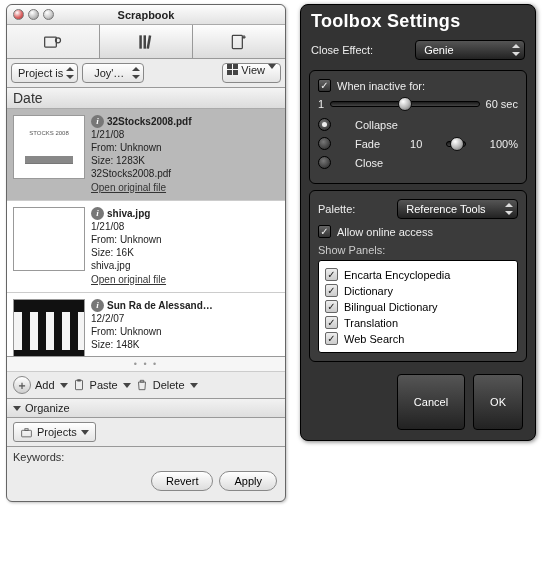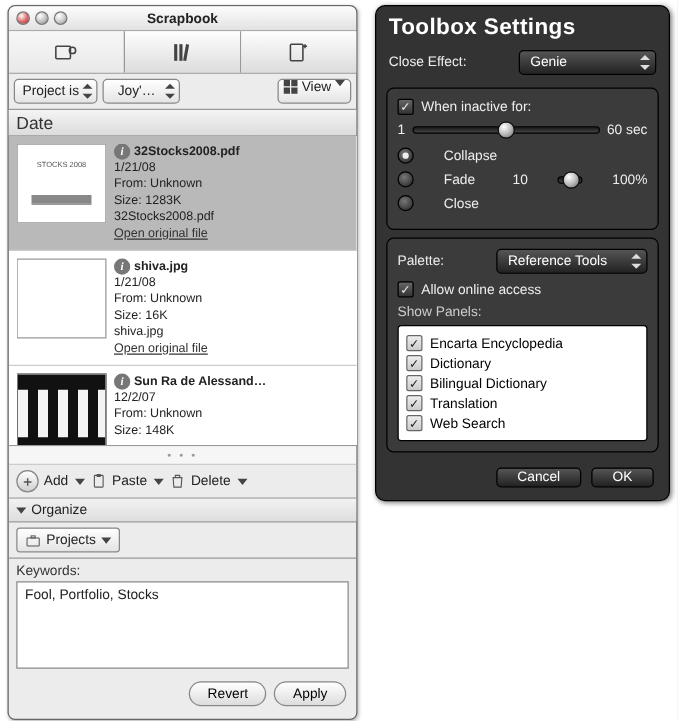--- a/index.html
+++ b/index.html
@@ -79,21 +79,21 @@
   .slider-row { display:flex; align-items:center; gap:6px; margin:4px 0 8px; }
   .slider { flex:1; height:6px; background:linear-gradient(#1a1a1a,#444); border:1px solid #000; border-radius:3px; position:relative; }
   .slider .thumb-dot { position:absolute; top:-5px; width:14px; height:14px; border-radius:50%; background:radial-gradient(circle at 35% 30%,#fff,#bbb 50%,#666); border:1px solid #111; transform:translateX(-50%); }
   .radio-row { display:flex; align-items:center; gap:24px; margin:6px 0; }
   .radio { width:13px; height:13px; border-radius:50%; border:1px solid #000; background:radial-gradient(circle at 40% 35%, #777,#222); display:inline-flex; align-items:center; justify-content:center; cursor:pointer; }
   .radio.sel::after { content:""; width:5px; height:5px; border-radius:50%; background:#eee; }
   .panels-list { background:#fff; color:#000; border:1px solid #000; border-radius:3px; padding:4px 6px; margin-top:4px; }
   .panels-list .chk-row { margin:3px 0; color:#000; }
   .panels-list .chk { background:linear-gradient(#eee,#ccc); border-color:#666; color:#222; }
   .tb-btnrow { display:flex; justify-content:flex-end; gap:8px; padding:6px 12px 2px; }
-  .tb-btn { border:1px solid #000; border-radius:4px; padding:1px 16px; background:linear-gradient(#555,#222); color:#fff; cursor:pointer; font-size:11px; }
+  .tb-btn { border:1px solid #000; border-radius:4px; padding:21px 16px; background:linear-gradient(#555,#222); color:#fff; cursor:pointer; font-size:11px; }
   .subhead { color:#ccc; margin:4px 0 2px; }
 </style>
 </head>
 <body>
 
 <div class="stage">
 
   <div class="scrapbook">
     <div class="sb-titlebar">
       <div class="traffic">
@@ -226,23 +226,20 @@
         <svg viewBox="0 0 24 24">
             <rect x="3" y="8" width="18" height="12" rx="1" fill="none" stroke="#555" stroke-width="1.5"></rect>
             <rect x="9" y="5" width="6" height="3" fill="none" stroke="#555" stroke-width="1.5"></rect>
           </svg>
         <span>Projects</span>
         <span class="tri-down"></span>
       </div>
     </div>
 
     <div class="kw-label">Keywords:</div>
-    <div class="kw-box">
-      <span>Fool, Portfolio, Stocks</span>
-    </div>
 
     <div class="apply-row">
       <button class="aqua-btn">Revert</button>
       <button class="aqua-btn">Apply</button>
     </div>
   </div>
 
   <div class="toolbox">
     <div class="tb-title">Toolbox Settings</div>
 

